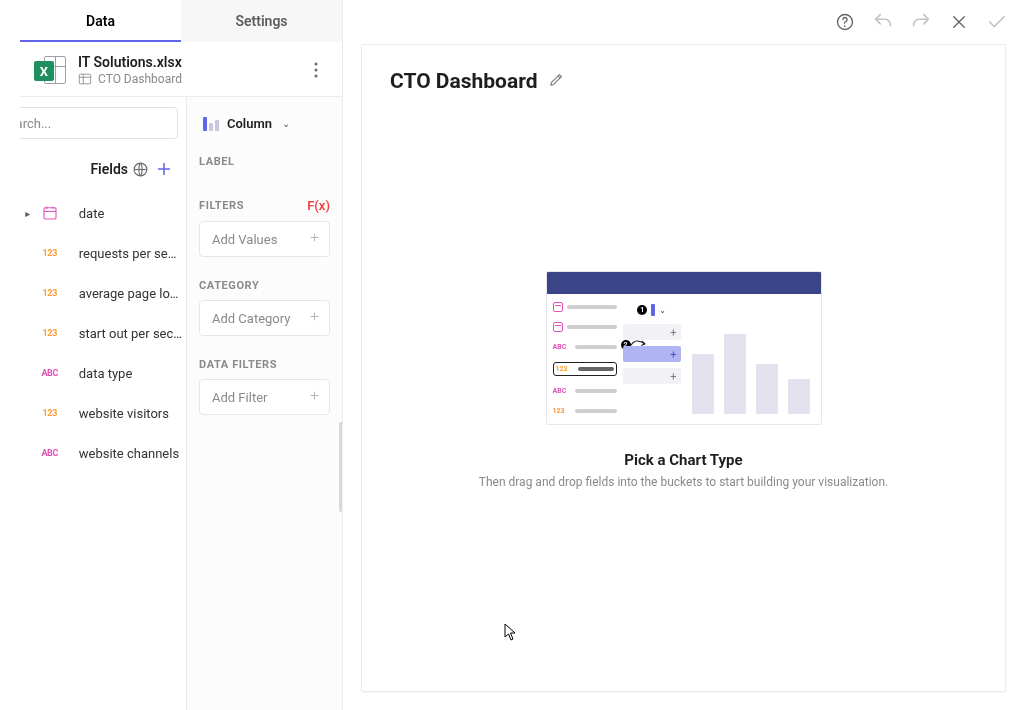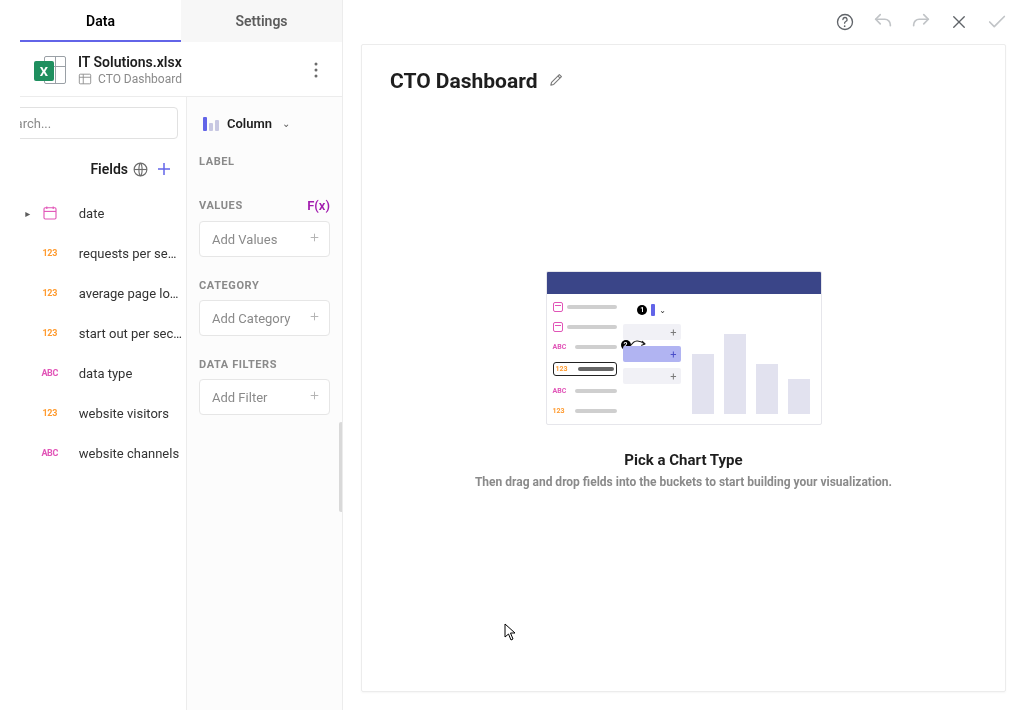--- a/index.html
+++ b/index.html
@@ -58,21 +58,21 @@
   .chart-type-select { display: flex; align-items: center; gap: 8px; height: 32px; padding: 0 6px; cursor: pointer; }
   .chart-type-select .bars { display: flex; align-items: flex-end; gap: 2px; height: 16px; }
   .chart-type-select .bars span { display: block; width: 4px; background: #c7c7e2; border-radius: 1px; }
   .chart-type-select .bars span.accent { background: #6264e8; }
   .chart-type-select .label { font-weight: 600; font-size: 13px; color: #1e1e1e; }
   .chart-type-select .caret { font-size: 10px; color: #5c5c5c; margin-left: 2px; }
 
   .bucket-section { padding: 6px 12px 2px 12px; }
   .bucket-title-row { display: flex; align-items: center; justify-content: space-between; margin-bottom: 8px; }
   .bucket-title { font-size: 11px; font-weight: 700; letter-spacing: 0.6px; color: #8a8a8a; }
-  .fx { color: #a21caf; font-weight: 600; font-size: 13px; cursor: pointer; }
+  .fx { color: #ef4444; font-weight: 600; font-size: 13px; cursor: pointer; }
   .drop { display: flex; align-items: center; justify-content: space-between; height: 36px; border: 1px solid #e6e6e6; border-radius: 4px; padding: 0 8px 0 12px; color: #8a8a8a; font-size: 13px; background: #fff; cursor: pointer; }
   .drop .plus-icon { color: #b3b3b3; }
   .buckets-col .bucket-section { margin-bottom: 14px; }
 
   
   .main { flex: 1; display: flex; flex-direction: column; background: #fff; }
   .toolbar { height: 44px; display: flex; align-items: center; justify-content: flex-end; padding: 0 14px; gap: 12px; }
   .tool-btn { width: 26px; height: 26px; display: flex; align-items: center; justify-content: center; color: #5f6368; cursor: pointer; position: relative; }
   .tool-btn.disabled { color: #c1c4c7; cursor: default; }
 
@@ -102,21 +102,21 @@
   .illus-step { position: absolute; top: -5px; right: 0; width: 10px; height: 10px; border-radius: 50%; background: #000; color: #fff; font-size: 7px; display: flex; align-items: center; justify-content: center; font-weight: 700; }
   .illus-plus { color: #7a7a7a; font-size: 11px; line-height: 1; }
   .illus-caret-group { display: flex; align-items: center; gap: 4px; height: 16px; }
   .illus-bar { width: 4px; height: 12px; background: #6264e8; border-radius: 1px; }
   .illus-caret { font-size: 8px; color: #333; }
   .illus-chart { flex: 1; padding: 14px 10px 10px 10px; display: flex; align-items: flex-end; justify-content: center; gap: 10px; }
   .illus-chart span { display: block; width: 22px; background: #e2e2ef; }
   .illus-arrow { position: absolute; left: 6px; top: -9px; width: 20px; height: 14px; }
 
   .instr-title { margin-top: 26px; font-weight: 700; font-size: 15px; color: #1e1e1e; }
-  .instr-sub { margin-top: 6px; font-size: 12px; color: #8a8a8a; text-align: center; font-weight: bold; }
+  .instr-sub { margin-top: 6px; font-size: 12px; color: #8a8a8a; text-align: center; }
 
   .cursor { position: absolute; }
 
   .scroll-handle { position:absolute; right: -1px; top: 325px; width: 4px; height: 90px; background: #d9d9d9; border-radius: 2px; }
 </style>
 </head>
 <body>
 
 <div class="app">
 
@@ -256,21 +256,21 @@
         </div>
 
         <div class="bucket-section">
           <div class="bucket-title-row">
             <span class="bucket-title">LABEL</span>
           </div>
         </div>
 
         <div class="bucket-section">
           <div class="bucket-title-row">
-            <span class="bucket-title">VALUES</span>
+            <span class="bucket-title">FILTERS</span>
             <span class="fx">F(x)</span>
           </div>
           <div class="drop">
             <span>Add Values</span>
             <span class="plus-icon"><svg width="13" height="13" viewBox="0 0 24 24">
                   <line x1="12" y1="5" x2="12" y2="19" stroke="currentColor" stroke-width="1.8"></line>
                   <line x1="5" y1="12" x2="19" y2="12" stroke="currentColor" stroke-width="1.8"></line>
                 </svg></span>
           </div>
         </div>

